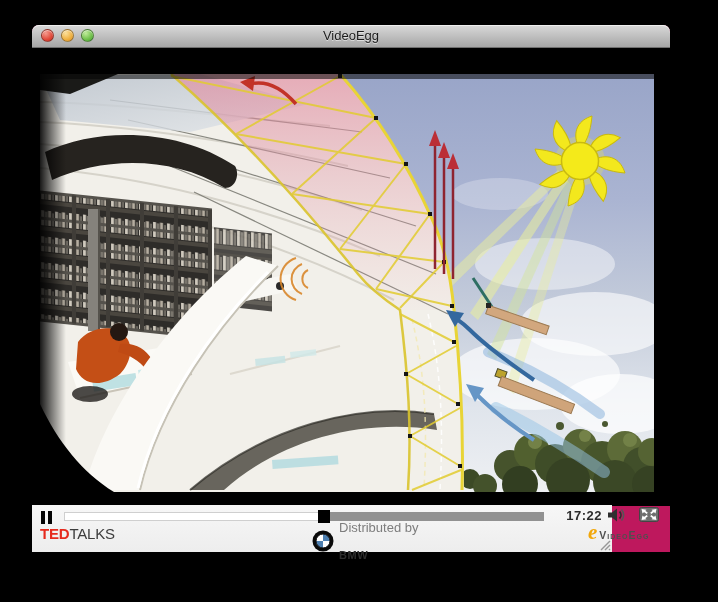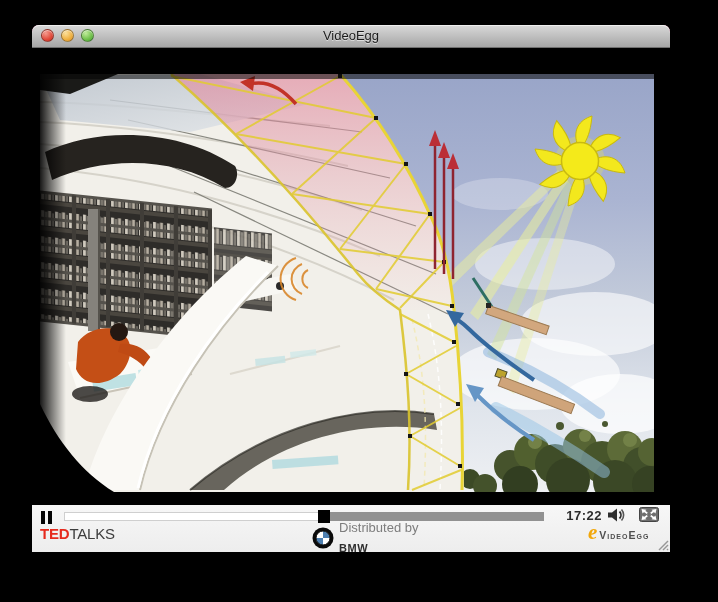--- a/index.html
+++ b/index.html
@@ -14,37 +14,37 @@
     box-shadow:inset 0 1px 1px rgba(255,255,255,.6);}
   .light.red{background:radial-gradient(circle at 35% 30%,#f49a8d,#e1493a 60%,#b92c20);}
   .light.yellow{background:radial-gradient(circle at 35% 30%,#fbdf9a,#efb03f 60%,#d3892a);}
   .light.green{background:radial-gradient(circle at 35% 30%,#c0eb9a,#6fc04a 60%,#3f9a33);}
   .title{position:absolute;left:0;right:0;top:3px;text-align:center;font-size:13px;color:#1c1c1c;
     text-shadow:0 1px 0 rgba(255,255,255,.55);}
   
   .video-area{position:absolute;left:0;top:23px;width:638px;height:458px;background:#000;overflow:hidden;}
   .video-frame{position:absolute;left:8px;top:26px;}
   
-  .controlbar{position:absolute;left:0;top:480px;width:638px;height:47px;background:linear-gradient(#f7f7f7,#ededed);}
+  .controlbar{position:absolute;left:0;top:480px;width:580px;height:47px;background:linear-gradient(#f7f7f7,#ededed);}
   .pause-btn{position:absolute;left:8px;top:6px;width:13px;height:13px;cursor:pointer;}
   .pause-btn span{position:absolute;top:0;width:4px;height:13px;background:#050505;}
   .pause-btn span:first-child{left:1px;} .pause-btn span:last-child{left:8px;}
   .track{position:absolute;left:32px;top:7px;width:480px;height:9px;background:#919191;}
   .played{position:absolute;left:0;top:0;height:9px;background:#fff;box-shadow:inset 0 0 0 1px #cfcfcf;}
   .playhead{position:absolute;top:-2px;width:12px;height:13px;background:#000;}
   .time{position:absolute;left:490px;top:3px;width:80px;text-align:right;font-size:13px;font-weight:bold;color:#2d2d2d;letter-spacing:.5px;}
   .vol-icon{position:absolute;left:576px;top:3px;cursor:pointer;}
   .fs-icon{position:absolute;left:607px;top:2px;cursor:pointer;}
   .tedtalks{position:absolute;left:8px;top:20px;font-size:15px;letter-spacing:-.2px;cursor:pointer;}
   .ted{color:#e62b1e;font-weight:bold;margin-top:40px;}
   .talks{color:#3d3d3d;font-weight:normal;margin-top:32px;}
   .bmw{position:absolute;left:280px;top:16px;display:flex;align-items:center;cursor:pointer;}
   .bmw-text{margin-left:5px;line-height:1;}
   .bmw-line1{font-size:13px;color:#7d7d7d;}
-  .bmw-line2{font-size:11px;font-weight:bold;color:#2e2e2e;letter-spacing:.6px;margin-top:9px;}
+  .bmw-line2{font-size:11px;font-weight:bold;color:#2e2e2e;letter-spacing:.6px;margin-top:16px;}
   .videoegg{position:absolute;left:556px;top:17px;display:flex;align-items:baseline;cursor:pointer;}
   .ve-mark{font-family:"Liberation Serif",serif;font-style:italic;font-weight:bold;font-size:21px;color:#f2a70a;line-height:1;}
   .ve-name{font-size:10.5px;font-weight:bold;color:#4f4f4f;font-variant:small-caps;letter-spacing:1px;margin-left:2px;}
   .grip{position:absolute;right:1px;bottom:1px;}
 </style>
 </head>
 <body>
 
 <div class="window">
 

